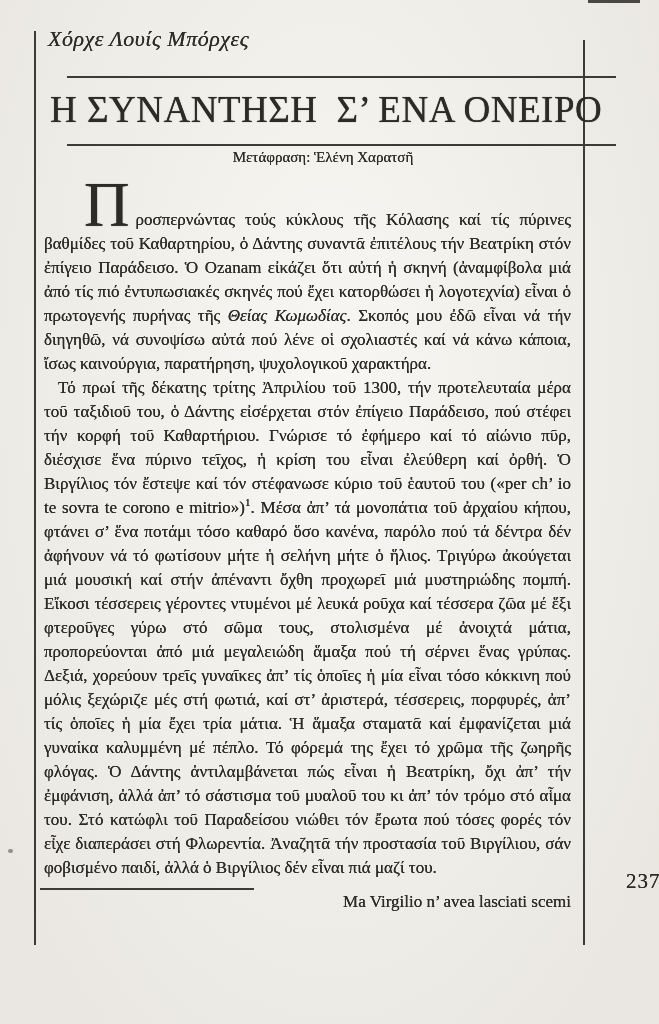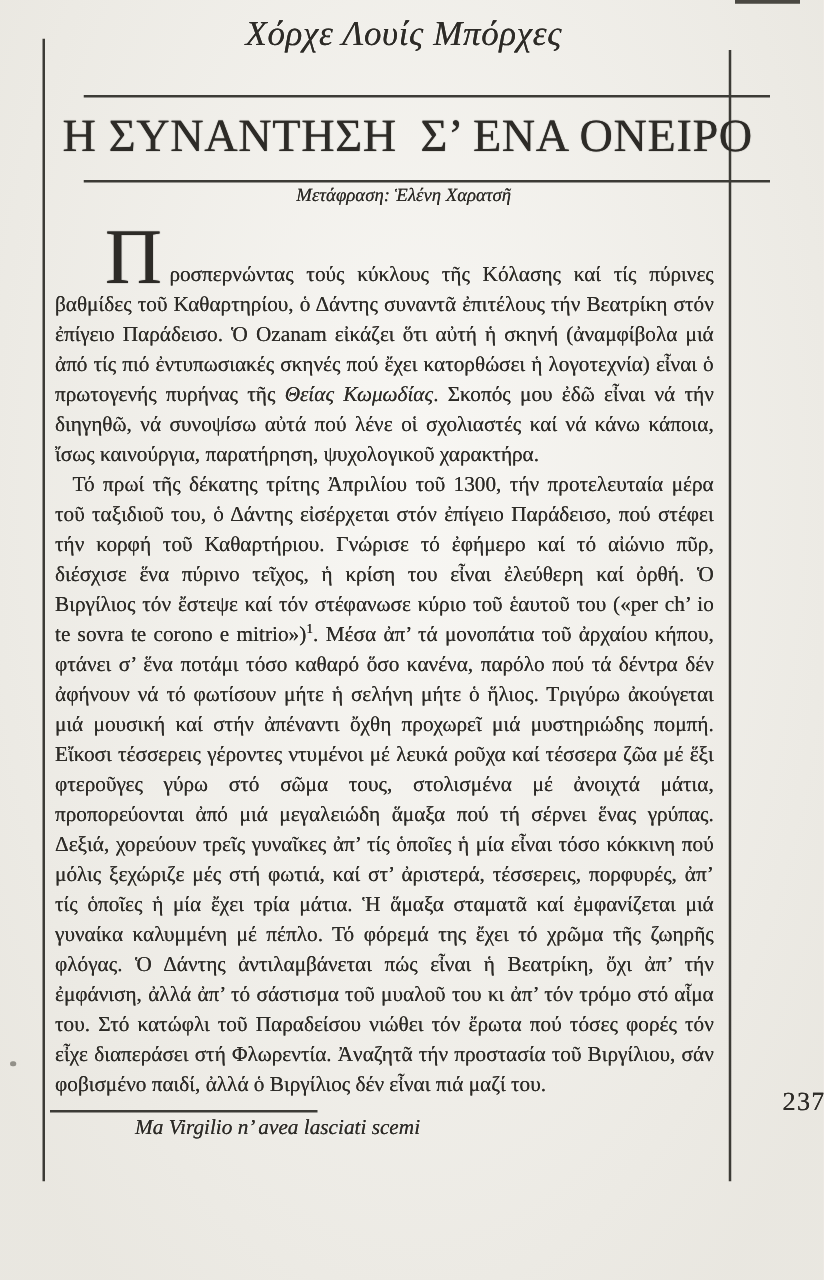--- a/index.html
+++ b/index.html
@@ -20,24 +20,24 @@
   .vline {
     position: absolute;
     width: 2px;
     background: var(--rule, #3c3b36);
   }
   .vline.left  { left: 34px;  top: 31px; height: 914px; }
   .vline.right { left: 583px; top: 40px; height: 905px; }
 
   .author {
     position: absolute;
-    top: 12px; left: 48px; width: 550px;
-    text-align: center;
+    top: 26px; left: 48px; width: 550px;
+    text-align: left;
     font-style: italic;
-    font-size: 28px;
+    font-size: 22px;
     letter-spacing: 0.5px;
     text-shadow: 0 0 0.5px currentColor;
   }
   .hrule {
     position: absolute;
     left: 67px; width: 549px; height: 2px;
     background: var(--rule, #3c3b36);
   }
   .hrule.top    { top: 76px; }
   .hrule.bottom { top: 144px; }
@@ -47,21 +47,20 @@
     text-align: left;
     font-size: 37px;
     letter-spacing: 0.5px;
     white-space: nowrap;
     text-shadow: 0 0 0.8px currentColor;
   }
   .translator {
     position: absolute;
     top: 149px; left: 48px; width: 550px;
     text-align: center;
-    font-style: italic;
     font-size: 15px;
     text-shadow: 0 0 0.4px currentColor;
   }
 
   .textblock {
     position: absolute;
     left: 44px; top: 204px; width: 527px;
     font-size: 17px;
     line-height: 24px;
     text-align: justify;
@@ -79,22 +78,21 @@
     text-shadow: 0 0 0.8px currentColor;
   }
   .wtitle { font-style: italic; }
   sup.fnref {
     font-size: 11px;
     line-height: 0;
     vertical-align: super;
   }
   .quote {
     margin: 10px 0 0 64px !important;
-    font-style: italic;
-    text-align: left;
+    text-align: right;
   }
 
   .fnblock {
     position: absolute;
     left: 40px; top: 888px; width: 532px;
   }
   .fnrule {
     width: 214px; height: 2px;
     background: var(--rule, #3c3b36);
     margin-bottom: 6px;

